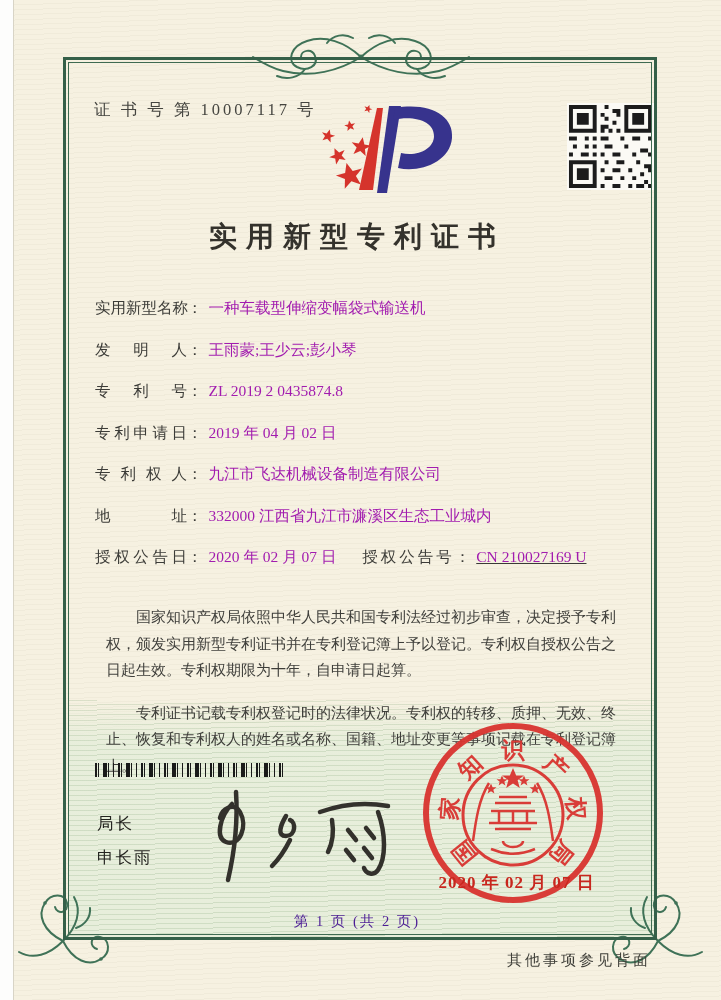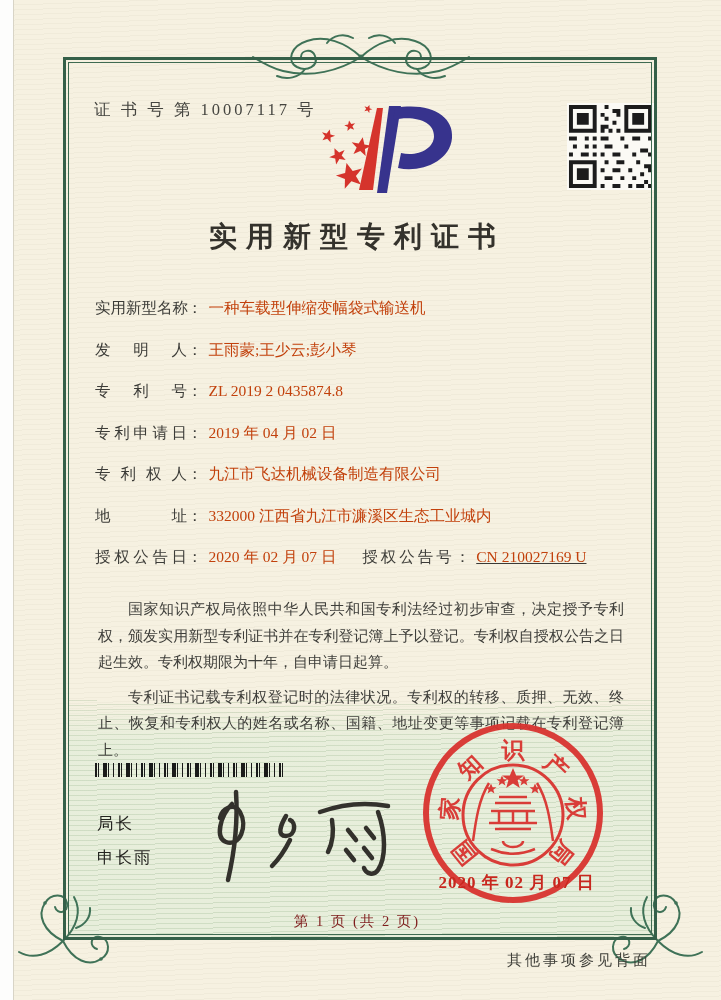--- a/index.html
+++ b/index.html
@@ -39,46 +39,46 @@
     left:63px;top:218px;width:588px;text-align:center;
     font-size:28px;font-weight:700;letter-spacing:9px;color:#34322c;
   }
   .fields{left:95px;top:297px;width:545px;font-size:15.5px;}
   .field-row{height:41.5px;line-height:22px;white-space:nowrap;}
   .field-label{
     display:inline-block;width:92px;vertical-align:top;
     text-align:justify;text-align-last:justify;color:#3c3c38;
   }
   .field-colon{display:inline-block;margin-right:6px;color:#3c3c38;}
-  .field-value{color:#c2410c;}
+  .field-value{color:#a21caf;}
   .grant-no-group{display:inline-block;margin-left:22px;text-decoration:underline;}
   .grant-no-group .field-label{width:auto;letter-spacing:3px;text-align-last:auto;}
   .paragraphs{left:90px;top:588px;width:542px;font-size:15px;line-height:26.5px;text-align:justify;color:#3e3e3a;}
-  .paragraphs p{margin:8px;text-indent:2em;}
+  .paragraphs p{margin:16px;text-indent:2em;}
   .barcode{
     left:95px;top:763px;width:188px;height:14px;
     background:repeating-linear-gradient(90deg,
       #1a1a1a 0 2px,transparent 2px 3px,
       #1a1a1a 3px 4px,transparent 4px 8px,
       #1a1a1a 8px 12px,transparent 12px 13px,
       #1a1a1a 13px 14px,transparent 14px 18px,
       #1a1a1a 18px 19px,transparent 19px 23px);
   }
   .officer{
     left:97px;top:806px;font-family:Liberation Sans, sans-serif;
     font-size:16.5px;line-height:34px;color:#242420;letter-spacing:2px;
   }
   .signature-svg{left:190px;top:782px;}
   .seal-svg{left:419px;top:719px;opacity:.95;}
   .seal-date{
     left:424px;top:871px;width:185px;text-align:center;
     font-size:17px;font-weight:700;color:#c8271e;letter-spacing:1px;
   }
   .page-indicator{
-    left:63px;top:912px;width:588px;text-align:center;font-size:14.5px;color:#7f1d1d;letter-spacing:2px;
+    left:63px;top:912px;width:588px;text-align:center;font-size:14.5px;color:#4c1d95;letter-spacing:2px;
   }
   .back-note{
     left:63px;top:951px;width:588px;text-align:right;font-size:15px;color:#3f3f39;letter-spacing:3px;
   }
   .logo-svg{left:298px;top:96px;}
   .qr-svg{left:567px;top:103px;}
   .ornament-top{left:241px;top:30px;}
   .corner-br{left:598px;top:881px;}
   .corner-bl{left:3px;top:881px;transform:scaleX(-1);}
   svg{display:block;overflow:visible;}

